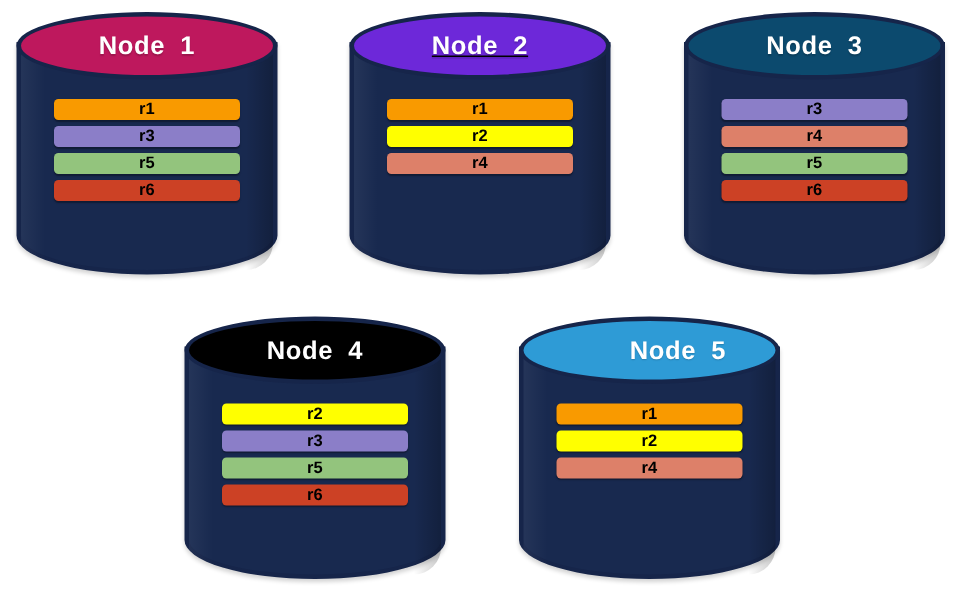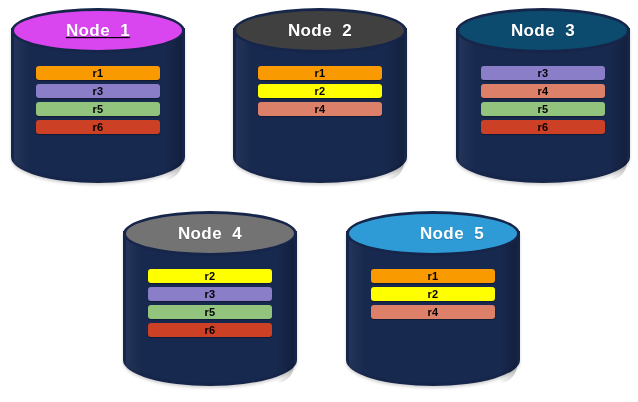--- a/index.html
+++ b/index.html
@@ -125,41 +125,41 @@
     letter-spacing: 0.2px;
   }
 </style>
 </head>
 <body>
 
 <div id="diagram-canvas">
 
 <div class="node" style="left: 8px; top: 6px;">
       <div class="node-body" style="background: rgb(24, 41, 79); border-color: rgb(22, 37, 74);"></div>
-      <div class="node-top" style="background: #d946ef; border-color: rgb(22, 37, 74); text-decoration: underline;">
+      <div class="node-top" style="background: #be185d; border-color: rgb(22, 37, 74);">
         <span class="node-label" style="color: rgb(255, 255, 255);">Node  1</span>
       </div>
       <div class="replica-list">
         <div class="replica-bar" style="background: rgb(249, 154, 0);">
           <span class="replica-label">r1</span>
         </div>
         <div class="replica-bar" style="background: rgb(139, 126, 200);">
           <span class="replica-label">r3</span>
         </div>
         <div class="replica-bar" style="background: rgb(147, 196, 125);">
           <span class="replica-label">r5</span>
         </div>
         <div class="replica-bar" style="background: rgb(204, 65, 37);">
           <span class="replica-label">r6</span>
         </div>
       </div>
     </div>
     <div class="node" style="left: 230px; top: 6px;">
       <div class="node-body" style="background: rgb(24, 41, 79); border-color: rgb(22, 37, 74);"></div>
-      <div class="node-top" style="background: #404040; border-color: rgb(22, 37, 74);">
+      <div class="node-top" style="background: #6d28d9; border-color: rgb(22, 37, 74); text-decoration: underline;">
         <span class="node-label" style="color: rgb(255, 255, 255);">Node  2</span>
       </div>
       <div class="replica-list">
         <div class="replica-bar" style="background: rgb(249, 154, 0);">
           <span class="replica-label">r1</span>
         </div>
         <div class="replica-bar" style="background: rgb(255, 255, 0);">
           <span class="replica-label">r2</span>
         </div>
         <div class="replica-bar" style="background: rgb(221, 128, 105);">
@@ -182,21 +182,21 @@
         <div class="replica-bar" style="background: rgb(147, 196, 125);">
           <span class="replica-label">r5</span>
         </div>
         <div class="replica-bar" style="background: rgb(204, 65, 37);">
           <span class="replica-label">r6</span>
         </div>
       </div>
     </div>
     <div class="node" style="left: 120px; top: 209px;">
       <div class="node-body" style="background: rgb(24, 41, 79); border-color: rgb(22, 37, 74);"></div>
-      <div class="node-top" style="background: #737373; border-color: rgb(22, 37, 74);">
+      <div class="node-top" style="background: #000000; border-color: rgb(22, 37, 74);">
         <span class="node-label" style="color: rgb(255, 255, 255);">Node  4</span>
       </div>
       <div class="replica-list">
         <div class="replica-bar" style="background: rgb(255, 255, 0);">
           <span class="replica-label">r2</span>
         </div>
         <div class="replica-bar" style="background: rgb(139, 126, 200);">
           <span class="replica-label">r3</span>
         </div>
         <div class="replica-bar" style="background: rgb(147, 196, 125);">

